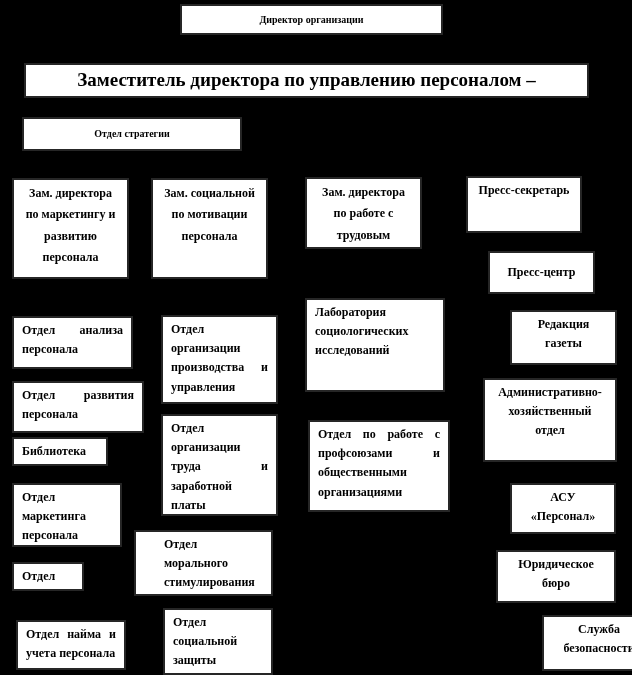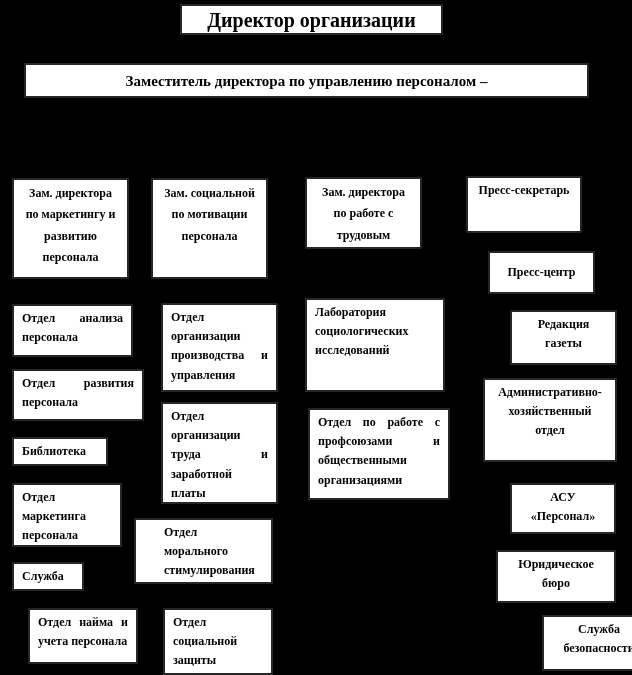--- a/index.html
+++ b/index.html
@@ -21,48 +21,49 @@
   .box {
     position: absolute;
     box-sizing: border-box;
     background: #ffffff;
     border: 2px solid #262626;
     padding: 3px 8px;
     font-size: 12px;
     line-height: 1.6;
     overflow: hidden;
   }
-  .big  { font-size: 20px; }
-  .xl   { font-size: 15px; }
+  .big  { font-size: 10px; }
+  .xl   { font-size: 19px; }
   .tall { line-height: 1.78; }
   .c    { text-align: center; }
-  .j    { text-align: justify; }
+  .j    { text-align: justify; margin-top: 12px; }
   .l    { text-align: left; }
   .vc   { display: flex; align-items: center; justify-content: center; }
 </style>
 </head>
 <body>
 
 <div class="stage">
 
   <div class="box c vc big" style="left:180px; top:4px;   width:263px; height:31px;">Директор организации</div>
   <div class="box c vc xl" style="left:24px;  top:63px;  width:565px; height:35px;">Заместитель директора по управлению персоналом –</div>
+  <div class="box c vc big" style="left:22px;  top:117px; width:220px; height:34px;">Отдел стратегии</div>
 
   <div class="box c tall" style="left:12px;  top:178px; width:117px; height:101px;">Зам. директора по маркетингу и развитию персонала</div>
   <div class="box c tall" style="left:151px; top:178px; width:117px; height:101px;">Зам. социальной по мотивации персонала</div>
   <div class="box c tall" style="left:305px; top:177px; width:117px; height:72px;">Зам. директора по работе с трудовым коллективом</div>
   <div class="box c" style="left:466px; top:176px; width:116px; height:57px;">Пресс-секретарь</div>
   <div class="box c vc" style="left:488px; top:251px; width:107px; height:43px;">Пресс-центр</div>
 
   <div class="box j" style="left:12px;  top:304px; width:121px; height:53px;">Отдел анализа персонала</div>
   <div class="box j" style="left:12px;  top:369px; width:132px; height:52px;">Отдел развития персонала</div>
   <div class="box l" style="left:12px;  top:437px; width:96px; height:29px;">Библиотека</div>
   <div class="box l" style="left:12px;  top:483px; width:110px; height:64px;">Отдел маркетинга персонала</div>
-  <div class="box l" style="left:12px;  top:562px; width:72px;  height:29px;">Служба</div>
-  <div class="box j" style="left:28px;  top:608px; width:110px; height:56px;">Отдел найма и учета персонала</div>
+  <div class="box l" style="left:12px;  top:562px; width:72px;  height:29px;">Отдел</div>
+  <div class="box j" style="left:16px;  top:608px; width:110px; height:50px;">Отдел найма и учета персонала</div>
 
   <div class="box j" style="left:161px; top:303px; width:117px; height:89px;">Отдел организации производства и управления</div>
   <div class="box j" style="left:161px; top:402px; width:117px; height:102px;">Отдел организации труда и заработной платы</div>
   <div class="box j" style="left:134px; top:518px; width:139px; height:66px;padding-left:28px;">Отдел морального стимулирования</div>
   <div class="box l" style="left:163px; top:608px; width:110px; height:67px;">Отдел социальной защиты</div>
 
   <div class="box l" style="left:305px; top:298px; width:140px; height:94px;">Лаборатория социологических исследований</div>
   <div class="box j" style="left:308px; top:408px; width:142px; height:92px;">Отдел по работе с профсоюзами и общественными организациями</div>
 
   <div class="box c" style="left:510px; top:310px; width:107px; height:55px;">Редакция газеты</div>

